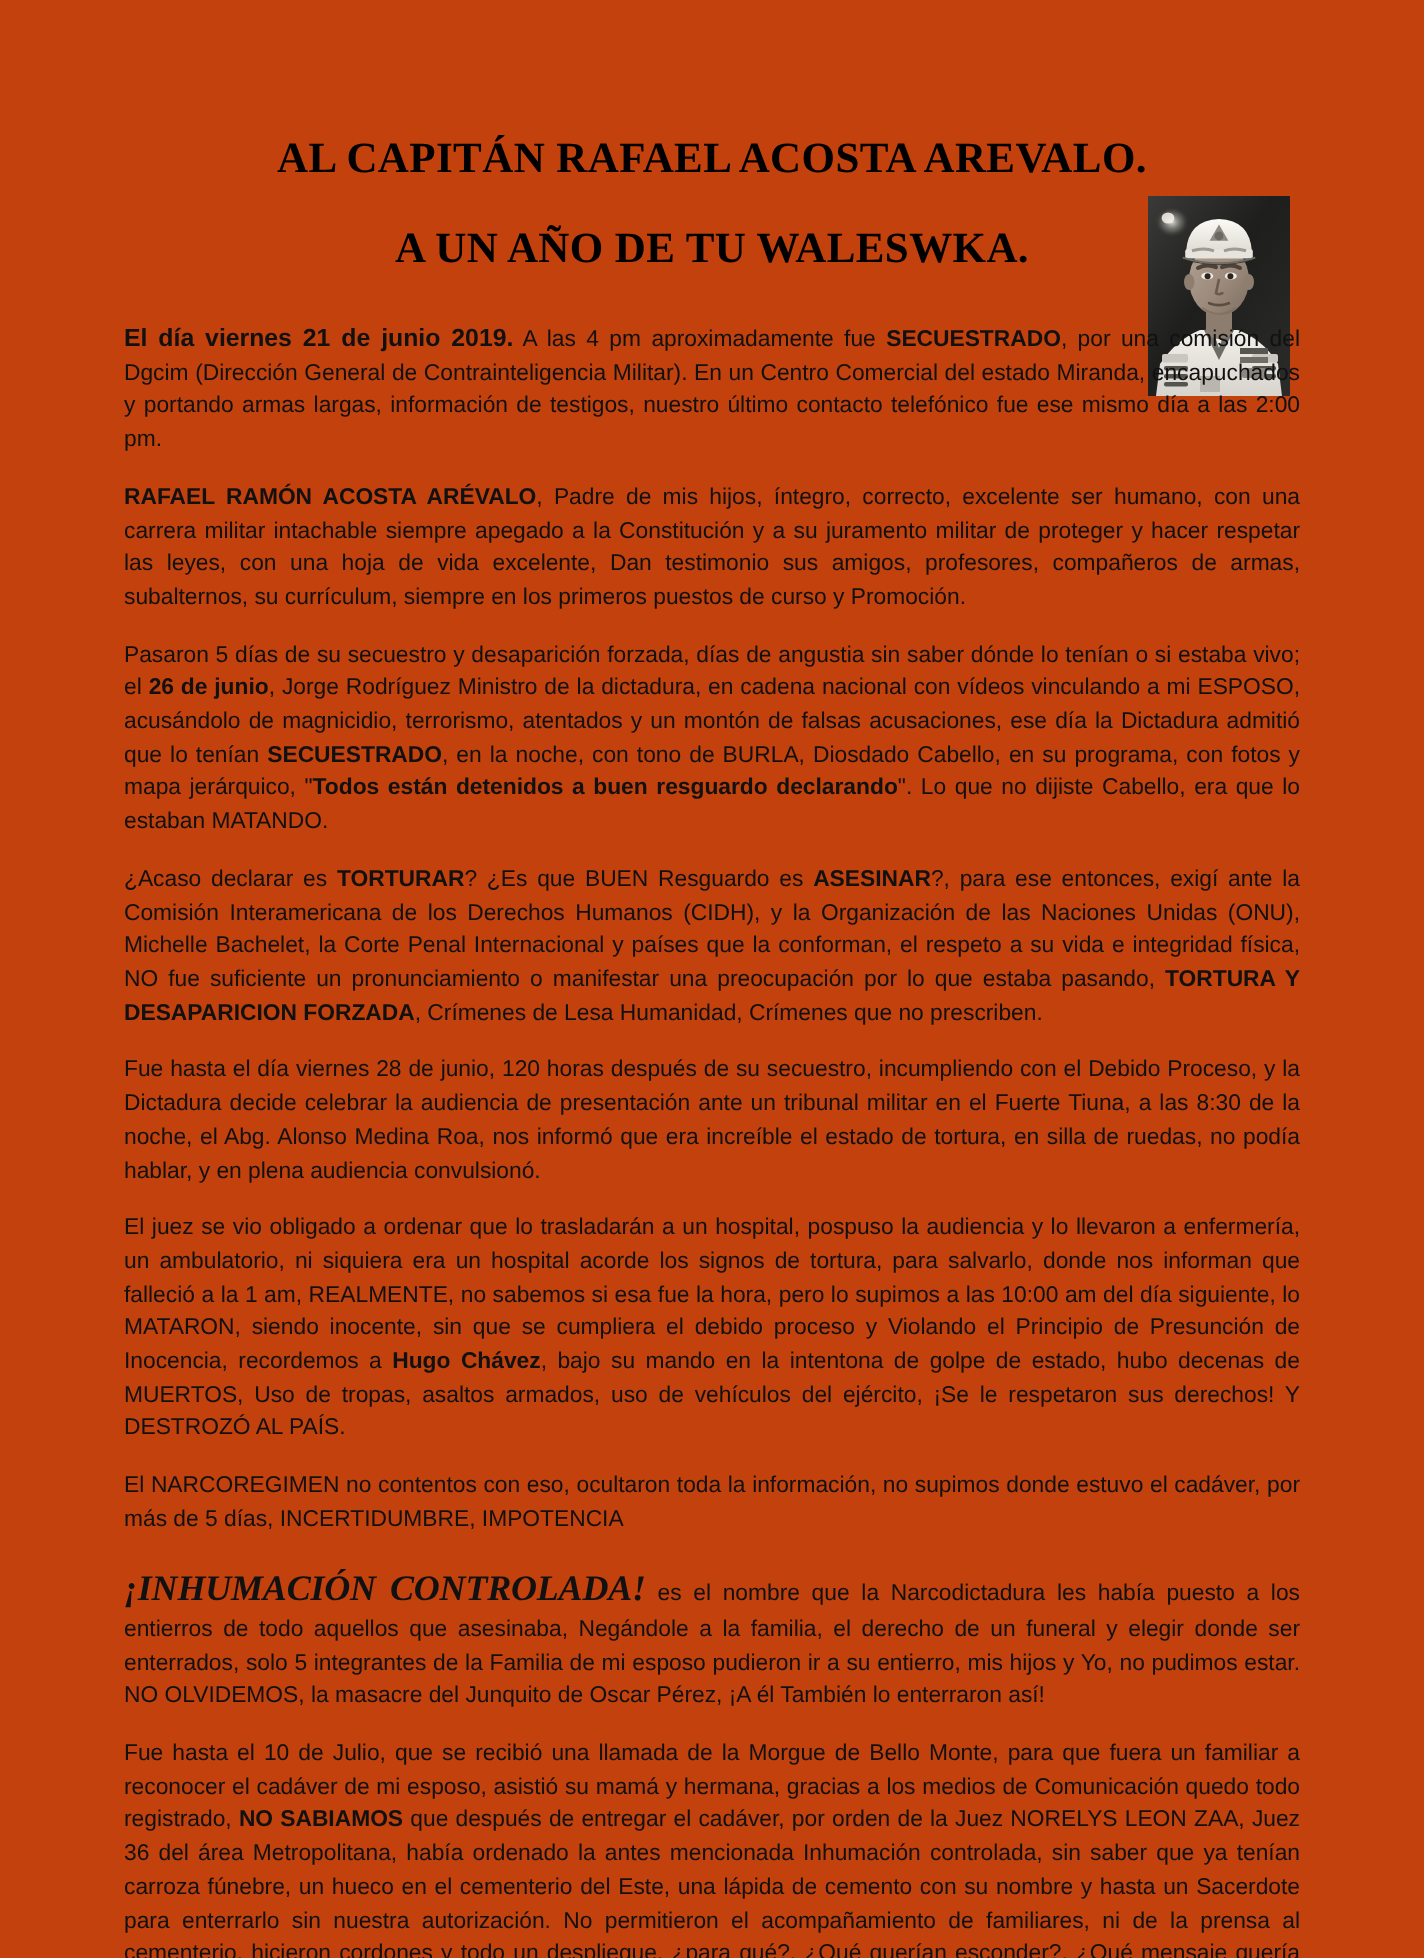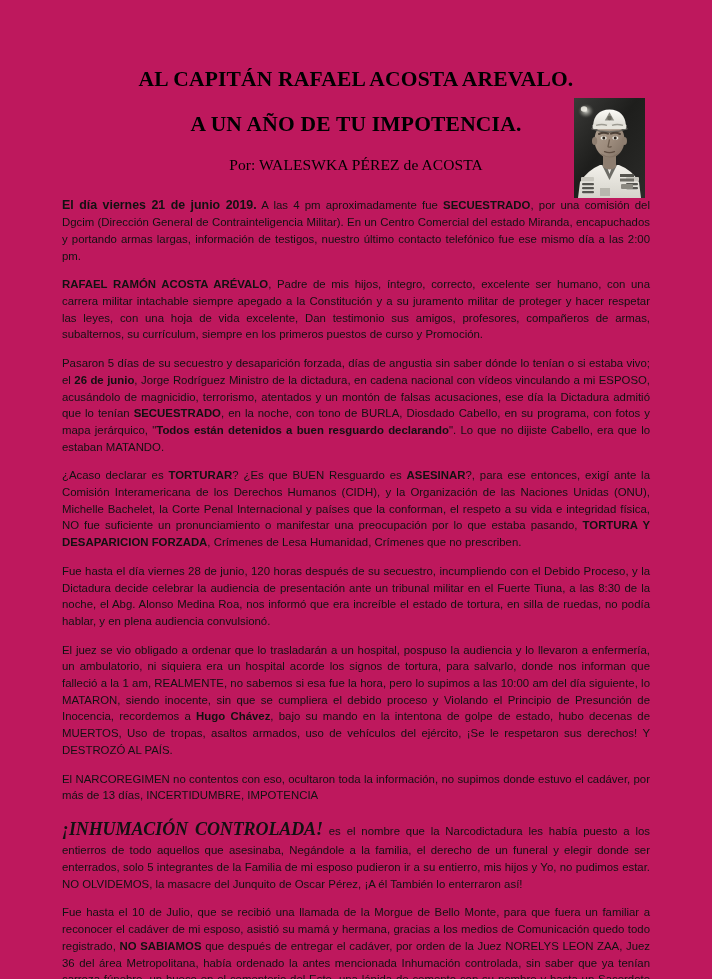--- a/index.html
+++ b/index.html
@@ -4,21 +4,21 @@
 <style>
   html, body {
     margin: 0;
     padding: 0;
     background: #ffffff;
   }
   .page {
     position: relative;
     width: 712px;
     height: 979px;
-    background: #be185d;
+    background: #c2410c;
     overflow: hidden;
     font-family: "Liberation Sans", sans-serif;
     color: #000000;
   }
   .content {
     position: absolute;
     left: 62px;
     top: 0;
     width: 588px;
   }
@@ -175,38 +175,37 @@
       <path d="M38 27.4 Q43 25.6 49 27.4" stroke="#9d9b92" stroke-width="1.5" fill="none"></path>
 
       <path d="M17 30.6 Q35.5 37.6 54 30.6 Q51 33.8 35.5 34.6 Q20 33.8 17 30.6 Z" fill="#3c3b36"></path>
       <path d="M17.4 30.8 Q35.5 36.4 53.6 30.8" stroke="#6f6d66" stroke-width="0.9" fill="none"></path>
     </svg>
   </div>
 
   <div class="content">
 
     <div class="headline line1">AL CAPITÁN RAFAEL ACOSTA AREVALO.</div>
-    <div class="headline line2">A UN AÑO DE TU IMPOTENCIA.</div>
-    <div class="byline">Por: WALESWKA PÉREZ de ACOSTA</div>
+    <div class="headline line2">A UN AÑO DE TU WALESWKA.</div>
 
     <div class="body">
 
       <p class="para"><span class="serif-b">El día viernes 21 de junio 2019.</span><span> A las 4 pm aproximadamente fue </span><b>SECUESTRADO</b><span>, por una comisión del Dgcim (Dirección General de Contrainteligencia Militar). En un Centro Comercial del estado Miranda, encapuchados y portando armas largas, información de testigos, nuestro último contacto telefónico fue ese mismo día a las 2:00 pm.</span></p>
 
       <p class="para"><b>RAFAEL RAMÓN ACOSTA ARÉVALO</b><span>, Padre de  mis hijos, íntegro, correcto, excelente ser humano, con una carrera militar intachable siempre apegado a la Constitución y a su juramento militar de proteger y hacer respetar las leyes, con una hoja de vida excelente, Dan testimonio sus amigos, profesores, compañeros de armas, subalternos, su currículum, siempre en los primeros puestos de curso y Promoción.</span></p>
 
       <p class="para"><span>Pasaron 5 días de su secuestro y desaparición forzada, días de angustia sin saber dónde lo tenían o si estaba vivo; el </span><b>26 de junio</b><span>, Jorge Rodríguez Ministro de la dictadura, en cadena nacional con vídeos vinculando a mi ESPOSO, acusándolo de magnicidio, terrorismo, atentados y un montón de falsas acusaciones, ese día la Dictadura admitió que lo tenían </span><b>SECUESTRADO</b><span>, en la noche, con tono de BURLA, Diosdado Cabello, en su programa, con fotos y mapa jerárquico, "</span><b>Todos están detenidos a buen resguardo declarando</b><span>". Lo que no dijiste Cabello, era que lo estaban MATANDO.</span></p>
 
       <p class="para"><span>¿Acaso declarar es </span><b>TORTURAR</b><span>? ¿Es que BUEN Resguardo es </span><b>ASESINAR</b><span>?, para ese entonces, exigí ante la Comisión Interamericana de los Derechos Humanos (CIDH), y la Organización de las Naciones Unidas (ONU), Michelle Bachelet, la Corte Penal Internacional y países que la conforman, el respeto a su vida e integridad física, NO fue suficiente un pronunciamiento o manifestar una preocupación por lo que estaba pasando, </span><b>TORTURA Y DESAPARICION FORZADA</b><span>, Crímenes de Lesa Humanidad, Crímenes que no prescriben.</span></p>
 
       <p class="para"><span>Fue hasta el día viernes 28 de junio, 120 horas después de su secuestro, incumpliendo con el Debido Proceso, y la Dictadura decide celebrar la audiencia de presentación ante un tribunal militar en el Fuerte Tiuna, a las 8:30 de la noche, el Abg. Alonso Medina Roa, nos informó que era increíble el estado de tortura, en silla de ruedas, no podía hablar, y en plena audiencia convulsionó.</span></p>
 
       <p class="para"><span>El juez se vio obligado a ordenar que lo trasladarán a un hospital, pospuso la audiencia y lo llevaron a enfermería, un ambulatorio, ni siquiera era un hospital acorde los signos de tortura, para salvarlo, donde nos informan que falleció a la 1 am, REALMENTE, no sabemos si esa fue la hora, pero lo supimos a las 10:00 am del día siguiente, lo MATARON, siendo inocente, sin que se cumpliera el debido proceso y Violando el Principio de Presunción de Inocencia, recordemos a </span><b>Hugo Chávez</b><span>, bajo su mando en la intentona de golpe de estado, hubo decenas de MUERTOS, Uso de tropas, asaltos armados, uso de vehículos del ejército, ¡Se le respetaron sus derechos! Y DESTROZÓ AL PAÍS.</span></p>
 
-      <p class="para"><span>El NARCOREGIMEN no contentos con eso, ocultaron toda la información, no supimos donde estuvo el cadáver, por más de 13 días, INCERTIDUMBRE, IMPOTENCIA</span></p>
+      <p class="para"><span>El NARCOREGIMEN no contentos con eso, ocultaron toda la información, no supimos donde estuvo el cadáver, por más de 5 días, INCERTIDUMBRE, IMPOTENCIA</span></p>
 
       <p class="para"><span class="serif-bi">¡INHUMACIÓN CONTROLADA!</span><span> es el nombre que la Narcodictadura les había puesto a los entierros de todo aquellos que asesinaba, Negándole a la familia, el derecho de un funeral y elegir donde ser enterrados, solo 5 integrantes de la Familia de mi esposo pudieron ir a su entierro, mis hijos y Yo, no pudimos estar. NO OLVIDEMOS, la masacre del Junquito de Oscar Pérez, ¡A él También lo enterraron así!</span></p>
 
       <p class="para"><span>Fue hasta el 10 de Julio, que se recibió una llamada de la Morgue de Bello Monte, para que fuera un familiar a reconocer el cadáver de mi esposo, asistió su mamá y hermana, gracias a los medios de Comunicación quedo todo registrado, </span><b>NO SABIAMOS</b><span> que después de entregar el cadáver, por orden de la Juez NORELYS LEON ZAA, Juez 36 del área Metropolitana, había ordenado la antes mencionada Inhumación controlada, sin saber que ya tenían carroza fúnebre, un hueco en el cementerio del Este, una lápida de cemento con su nombre y hasta un Sacerdote para enterrarlo sin nuestra autorización. No permitieron el acompañamiento de familiares, ni de la prensa al cementerio, hicieron cordones y todo un despliegue, ¿para qué?, ¿Qué querían esconder?, ¿Qué mensaje quería dar la narcodictadura? ¿Mas Miedo?</span></p>
 
     </div>
   </div>
 </div>
 
 </body></html>

